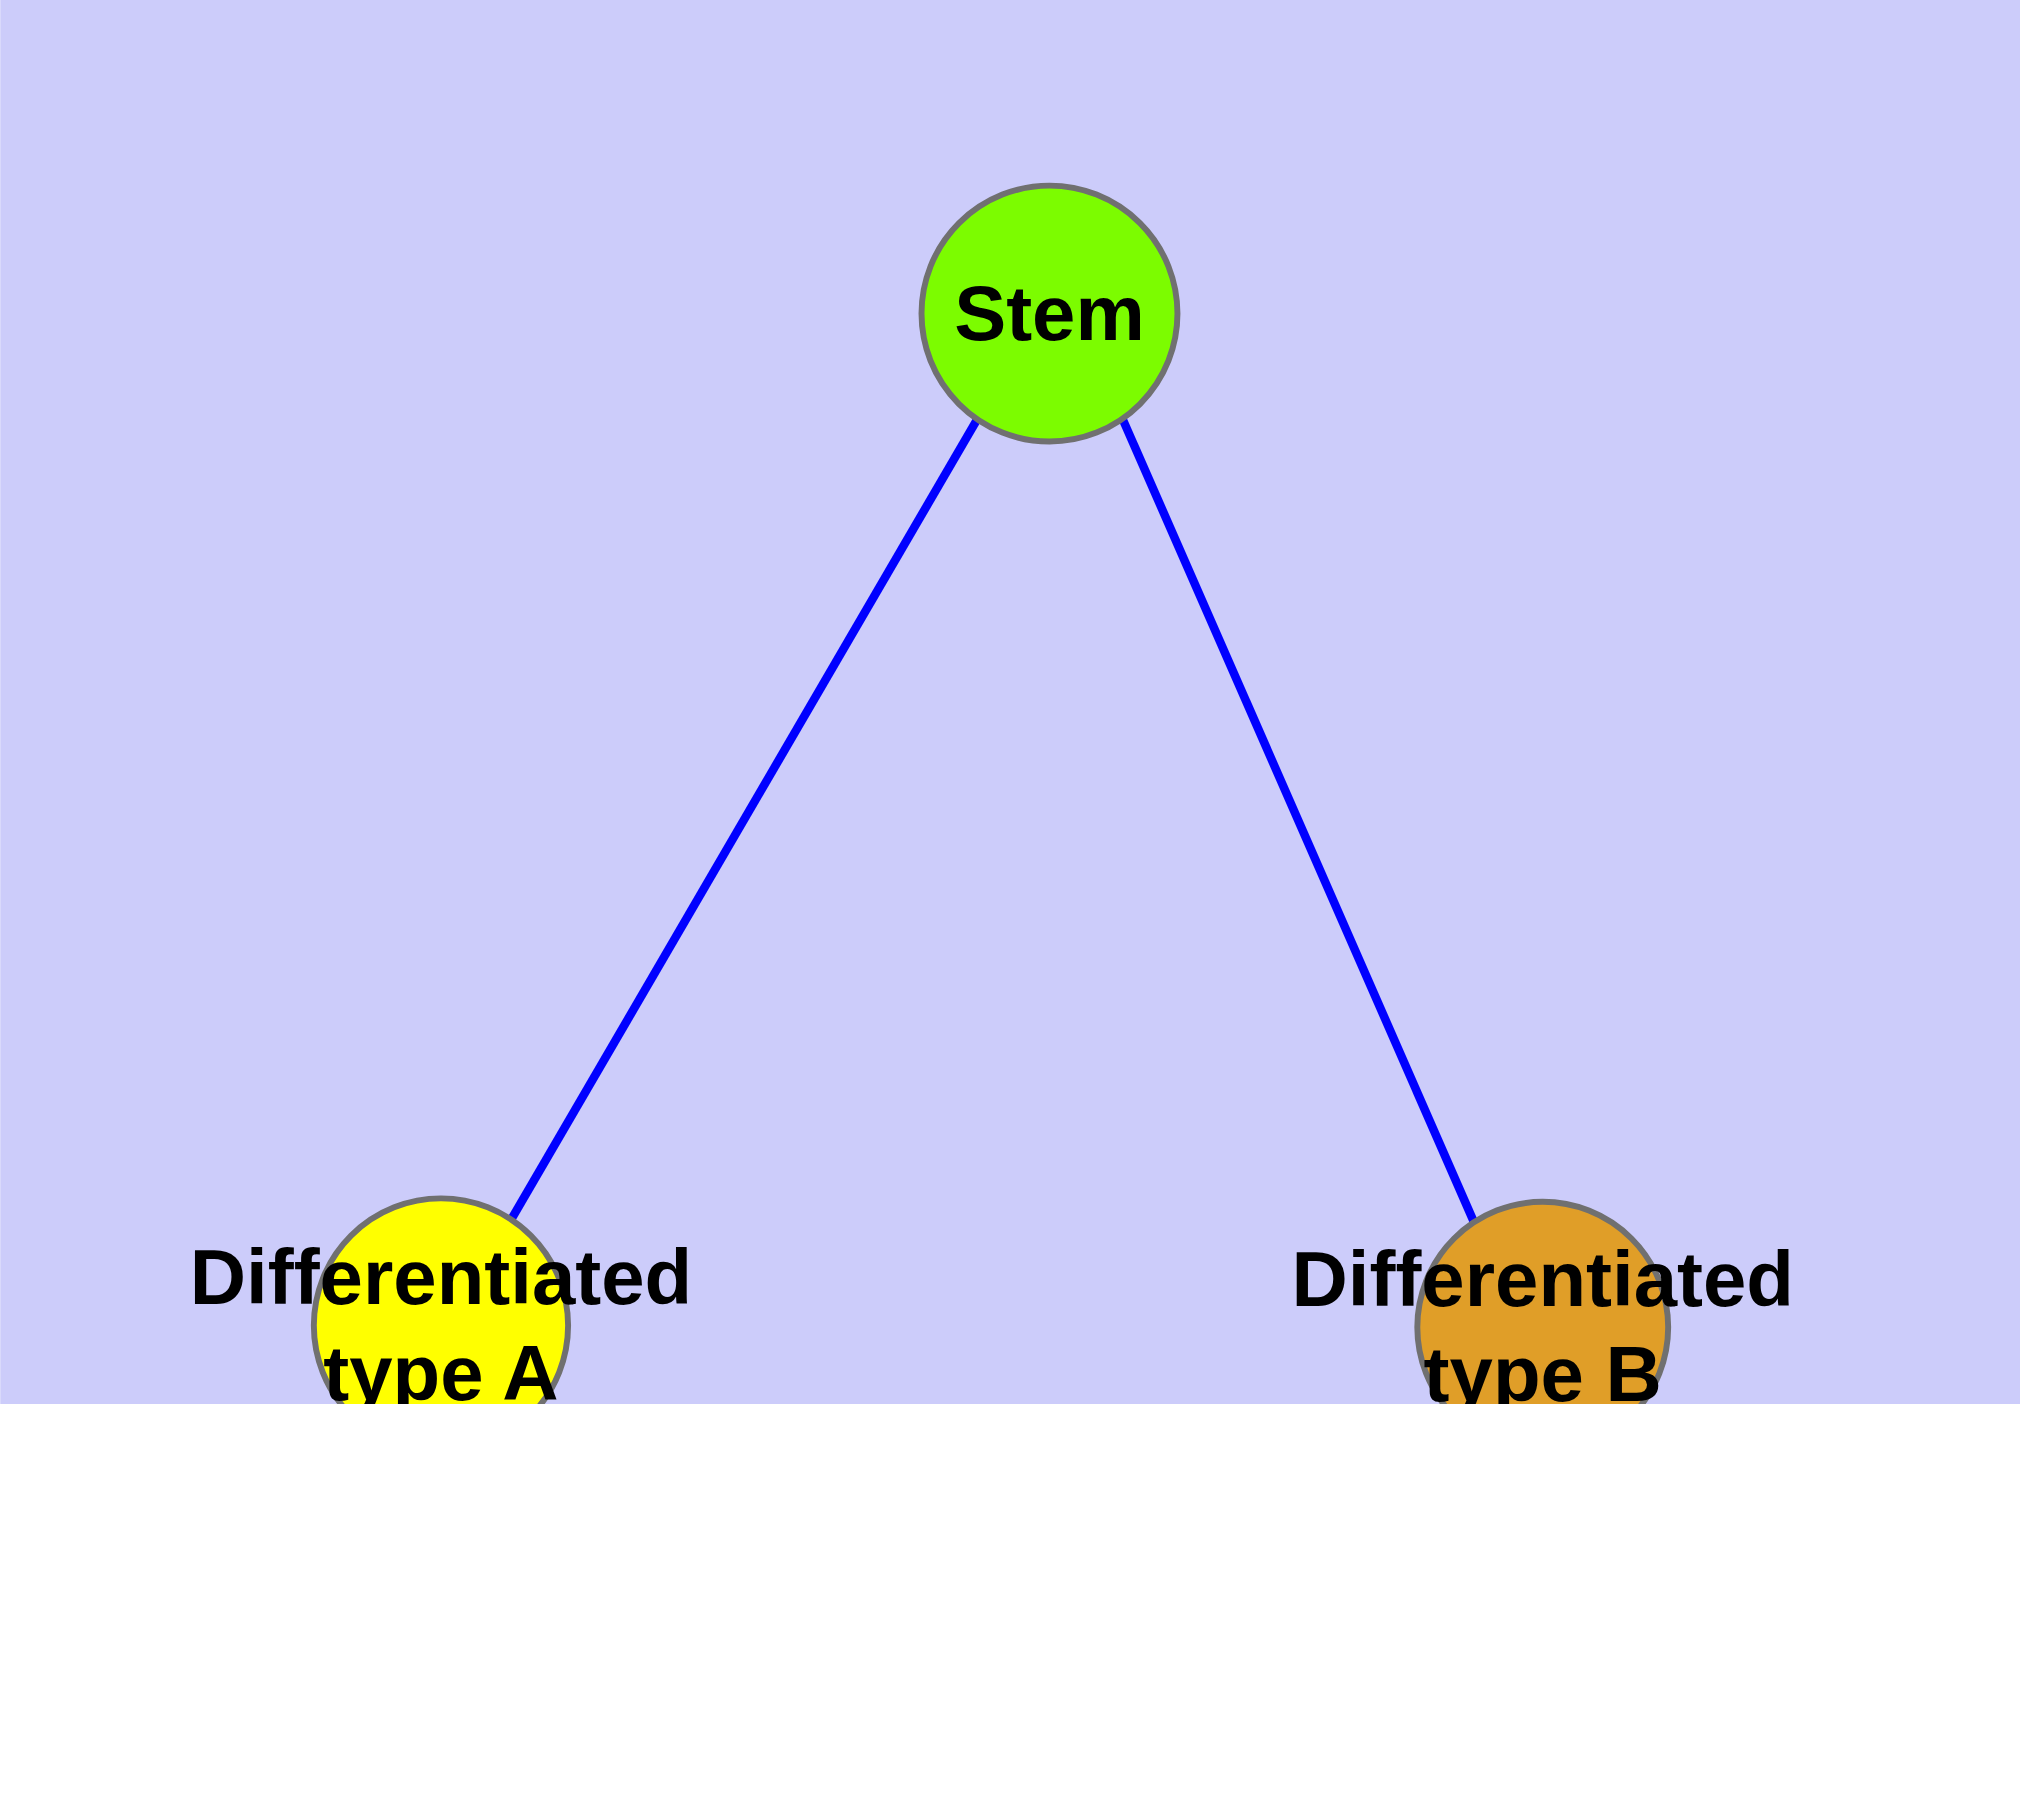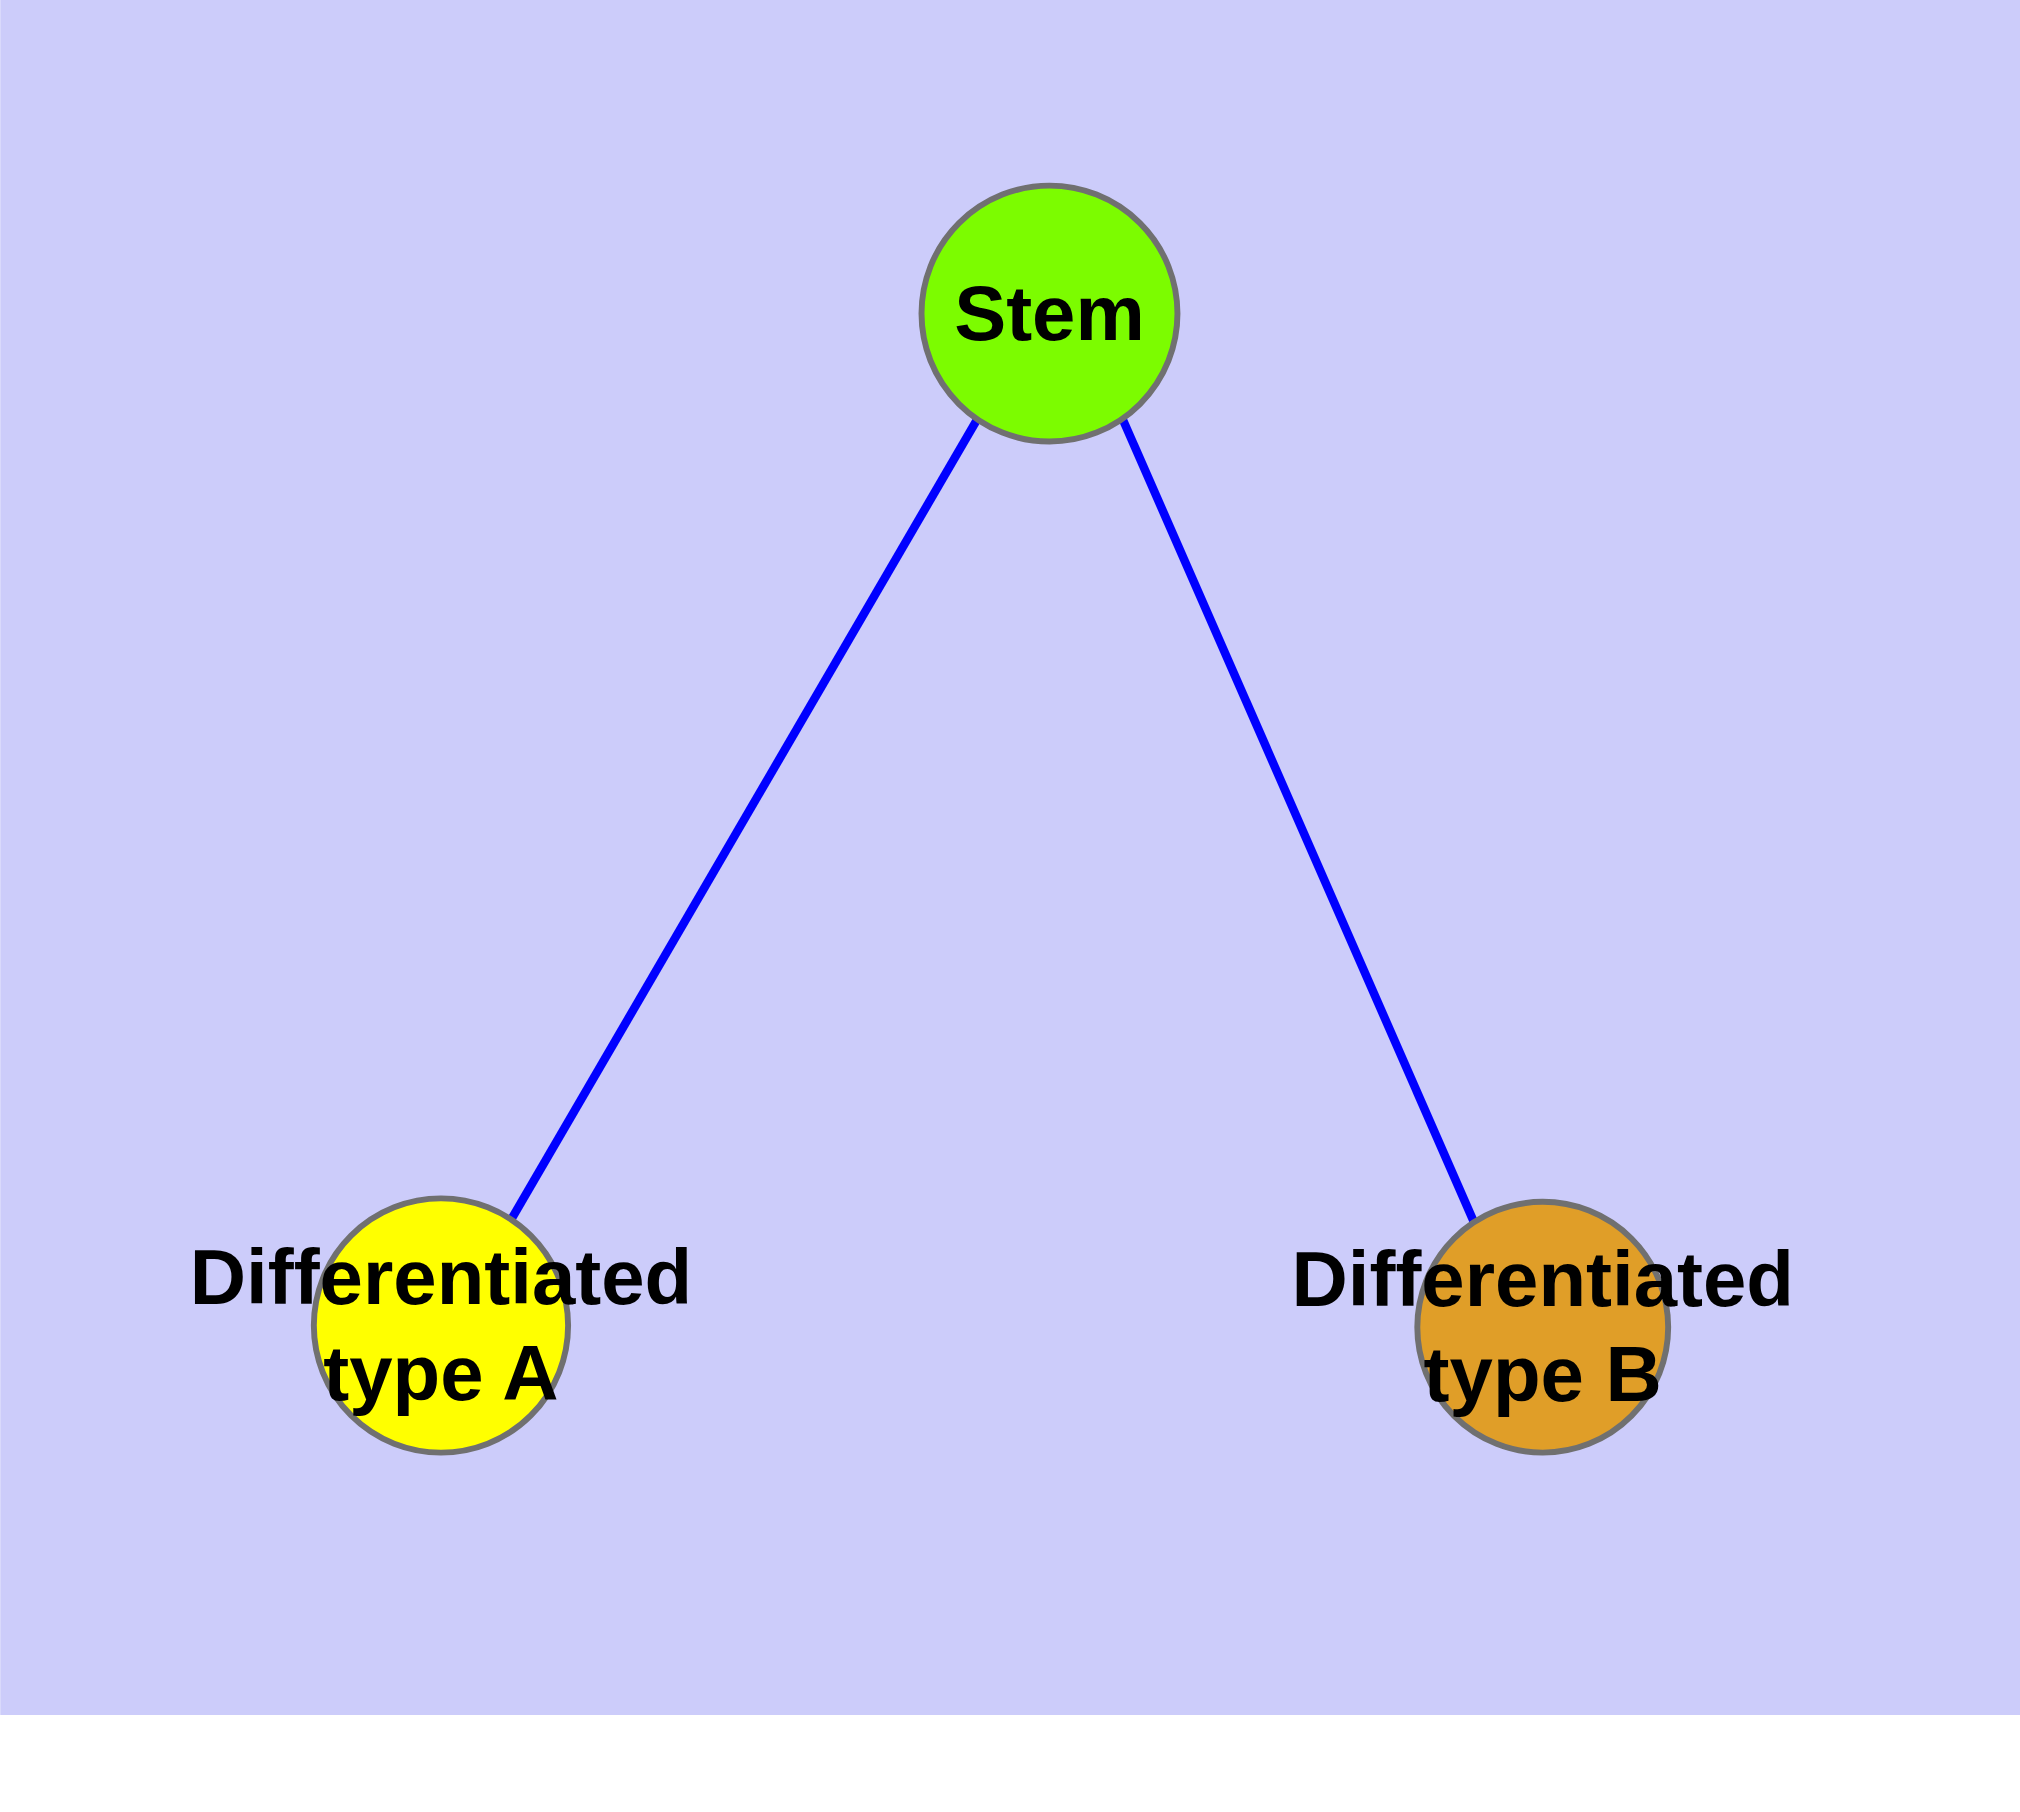--- a/index.html
+++ b/index.html
@@ -28,21 +28,21 @@
     font-weight: bold;
     fill: #000000;
     text-anchor: middle;
     dominant-baseline: auto;
     white-space: pre;
   }
 </style>
 </head>
 <body>
 
-<div id="canvas" style="width: 2021px; height: 1715px;">
+<div id="canvas" style="width: 2021px; height: 1404px;">
   <svg id="graph-svg" viewBox="0 0 2384 2138" xmlns="http://www.w3.org/2000/svg" style="width: 2021px; height: 1812px;">
 
     <rect id="bg-rect" x="0" y="0" width="2384" height="2138" fill="#ccccfa"></rect>
 
     <g id="edges-layer">
         <line x1="1152" y1="496" x2="604" y2="1437" stroke="#0000ff" stroke-width="10" stroke-linecap="butt"></line>
         <line x1="1325" y1="496" x2="1738" y2="1440" stroke="#0000ff" stroke-width="10" stroke-linecap="butt"></line>
       </g>
     <g id="nodes-layer">
         <circle cx="1238" cy="370" r="151" fill="#7cfc00" stroke="#707070" stroke-width="7"></circle>

